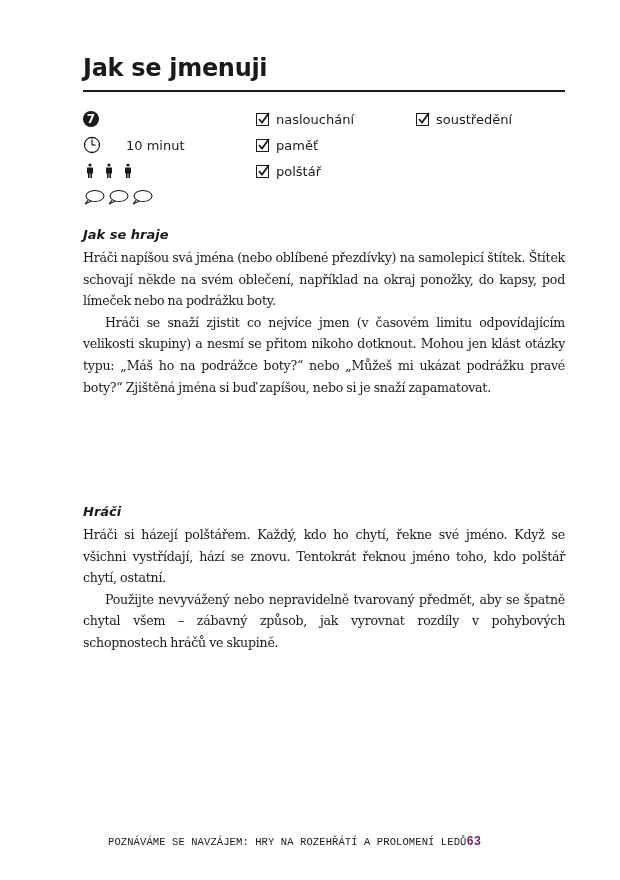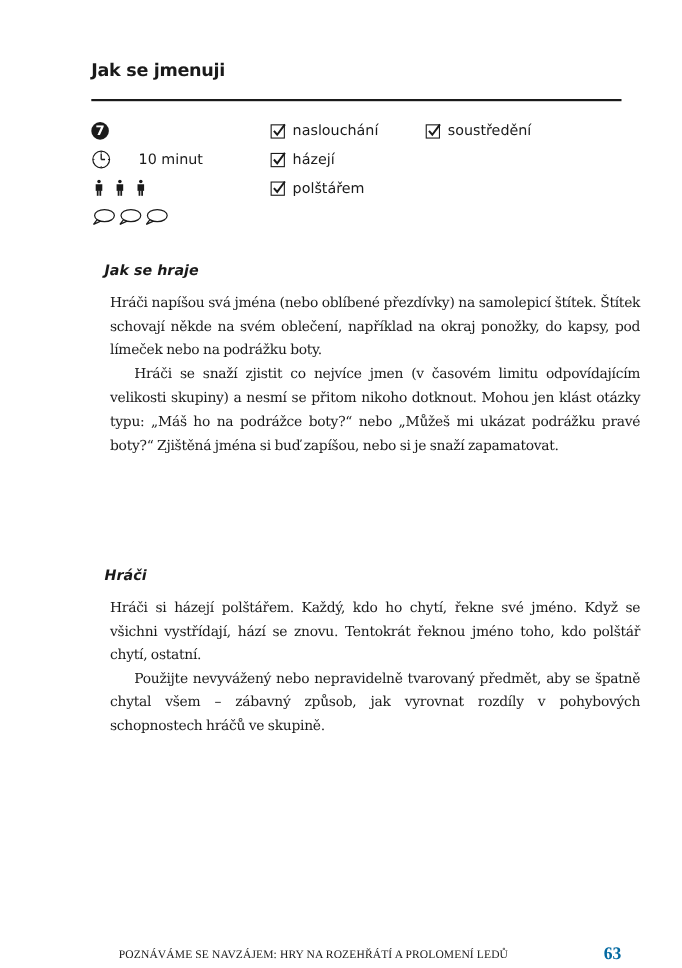--- a/index.html
+++ b/index.html
@@ -1,35 +1,35 @@
 <!DOCTYPE html>
 <html><head>
 <meta charset="utf-8">
 <style>
   html, body { margin: 0; padding: 0; background: #ffffff; }
   body { width: 620px; height: 880px; position: relative; overflow: hidden; color: #1a1a1a; }
   .page { position: absolute; left: 83px; top: 0; width: 482px; }
-  .title { position: absolute; top: 54px; left: 0; font-family: "DejaVu Sans", sans-serif; font-weight: bold; font-size: 16px; letter-spacing: -0.3px; margin: 0; }
+  .title { position: absolute; top: 54px; left: 0; font-family: "DejaVu Sans", sans-serif; font-weight: bold; font-size: 24px; letter-spacing: -0.3px; margin: 0; }
   .rule { position: absolute; top: 90px; left: 0; width: 482px; height: 2px; background: #1a1a1a; }
   .meta { position: absolute; top: 106px; left: 0; width: 482px; height: 100px; font-family: "DejaVu Sans", sans-serif; font-size: 13px; }
   .meta-col { position: absolute; top: 0; }
   .meta-row { height: 26px; display: flex; align-items: center; white-space: nowrap; }
   .col1 { left: 0; }
-  .col2 { left: 163px; text-align: right; }
-  .col3 { left: 304px; }
+  .col2 { left: 173px; text-align: right; }
+  .col3 { left: 333px; }
   .num-circle { width: 16px; height: 16px; border-radius: 50%; background: #1a1a1a; color: #fff; font-size: 12px; font-weight: bold; display: inline-flex; align-items: center; justify-content: center; line-height: 1; }
   .icon { display: inline-flex; align-items: center; }
   .checkbox { width: 11px; height: 11px; border: 1.3px solid #1a1a1a; position: relative; margin-right: 7px; }
   .checkbox svg { position: absolute; left: 0; top: -2px; }
-  .section-heading { position: absolute; left: 0; font-family: "DejaVu Sans", sans-serif; font-style: italic; font-size: 13px; margin: 12px; }
-  .body-text { position: absolute; left: 0; width: 482px; font-family: "DejaVu Serif", serif; font-size: 12.6px; line-height: 21.6px; text-align: justify; margin: 17px; letter-spacing: -0.25px; word-spacing: -0.5px; }
+  .section-heading { position: absolute; left: 0; font-family: "DejaVu Sans", sans-serif; font-style: italic; font-size: 13px; margin: 0; }
+  .body-text { position: absolute; left: 0; width: 482px; font-family: "DejaVu Serif", serif; font-size: 12.6px; line-height: 21.6px; text-align: justify; margin: 0; letter-spacing: -0.25px; word-spacing: -0.5px; }
   .body-text p { margin: 0; text-indent: 22px; text-align: justify; }
   .body-text p.first { text-indent: 0; }
-  .footer { position: absolute; top: 859px; left: 108px; width: 457px; font-family: Liberation Serif, serif; font-size: 10.5px; display: flex; justify-content: space-between; align-items: center; letter-spacing: 0.1px; }
-  .footer-page { color: #0369a1; font-weight: bold; font-size: 16px; }
+  .footer { position: absolute; top: 835px; left: 108px; width: 457px; font-family: Liberation Mono, monospace; font-size: 10.5px; display: flex; align-items: center; letter-spacing: 0.1px; }
+  .footer-page { color: #701a75; font-weight: bold; font-size: 12px; }
 </style>
 </head>
 <body>
 
 <div class="page">
   <h1 class="title">Jak se jmenuji</h1>
   <div class="rule"></div>
 
   <div class="meta">
     <div class="meta-col col1">
@@ -106,29 +106,29 @@
             </svg>
           </span>
           <span>naslouchání</span>
         </div>
       <div class="meta-row">
           <span class="checkbox">
             <svg width="14" height="14" viewBox="0 0 14 14">
               <path d="M2 7 L5 10.5 L12 1" fill="none" stroke="#1a1a1a" stroke-width="1.8"></path>
             </svg>
           </span>
-          <span>házejí</span>
+          <span>paměť</span>
         </div>
       <div class="meta-row">
           <span class="checkbox">
             <svg width="14" height="14" viewBox="0 0 14 14">
               <path d="M2 7 L5 10.5 L12 1" fill="none" stroke="#1a1a1a" stroke-width="1.8"></path>
             </svg>
           </span>
-          <span>polštářem</span>
+          <span>polštář</span>
         </div>
     </div>
 
     <div class="meta-col col3">
       <div class="meta-row">
           <span class="checkbox">
             <svg width="14" height="14" viewBox="0 0 14 14">
               <path d="M2 7 L5 10.5 L12 1" fill="none" stroke="#1a1a1a" stroke-width="1.8"></path>
             </svg>
           </span>

